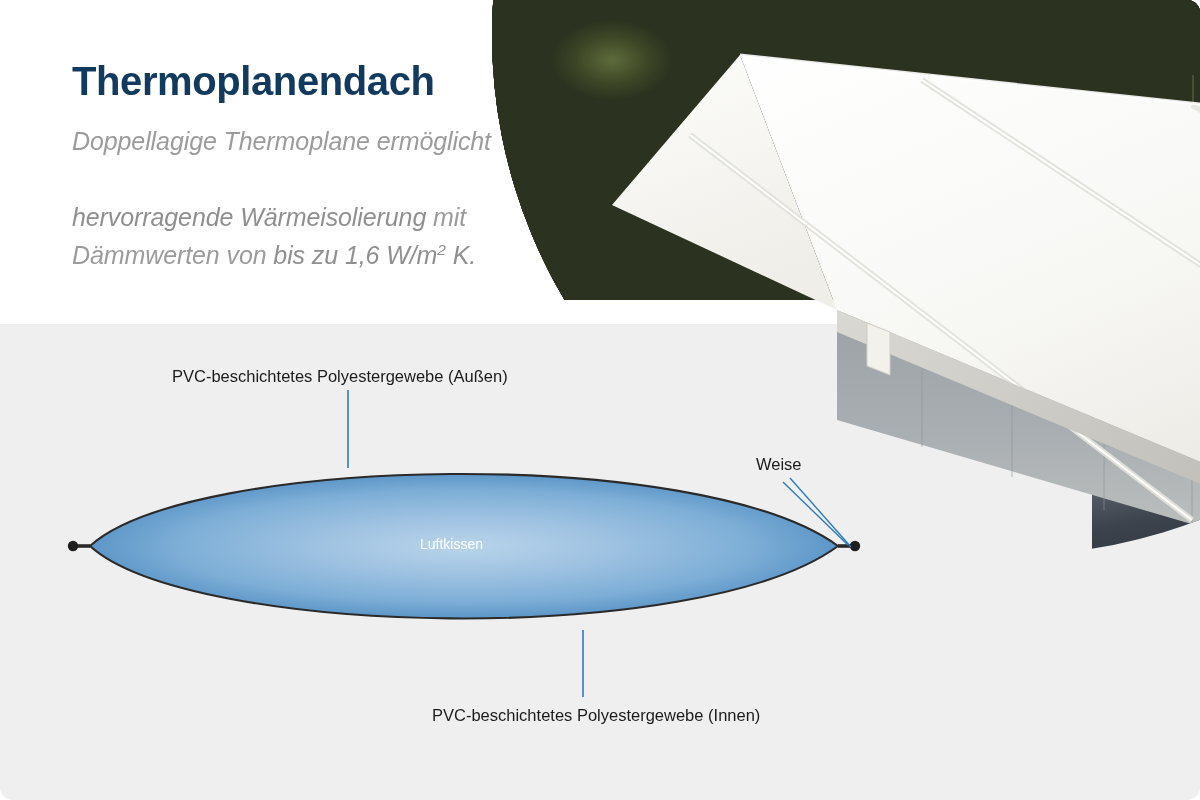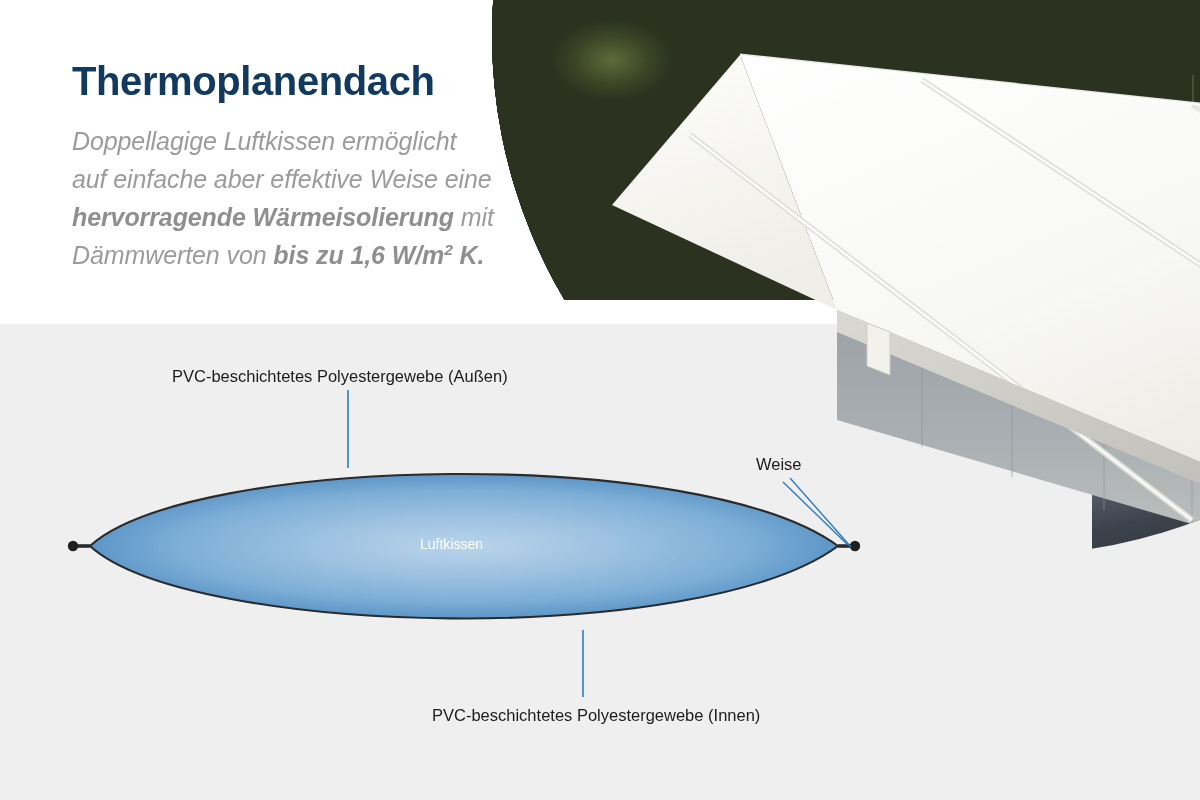--- a/index.html
+++ b/index.html
@@ -14,20 +14,21 @@
     background: #ffffff;
     overflow: hidden;
   }
 
   #stage {
     position: relative;
     width: 1200px;
     height: 800px;
     overflow: hidden;
     background: #ffffff;
+    border-radius: 13px;
   }
 
   
   .band-white {
     position: absolute;
     left: 0; top: 0;
     width: 1200px; height: 324px;
     background: #ffffff;
   }
   .band-gray {
@@ -58,21 +59,21 @@
     margin: 18px 0 0 0;
     font-family: "Liberation Sans", sans-serif;
     font-size: 25px;
     line-height: 38px;
     font-style: italic;
     font-weight: normal;
     color: #9b9b9b;
     letter-spacing: -0.1px;
   }
   .subtitle .strong {
-    font-weight: bold;
+    font-weight: normal;
     color: #8f8f8f;
   }
   .subtitle sup {
     font-size: 0.62em;
     vertical-align: super;
     line-height: 0;
   }
 
   
   .photo-circle {
@@ -235,22 +236,22 @@
         <ellipse cx="809" cy="992" rx="9" ry="7" fill="#8d9293"></ellipse>
 
         <path d="M 248 540 L 905 610" stroke="#ffffff" stroke-width="3" fill="none" opacity="0.9"></path>
       </svg>
     </div>
   </div>
 
   <div class="header-block">
     <h1 class="title">Thermoplanendach</h1>
     <p class="subtitle">
-      <span>Doppellagige Luftkissen ermöglicht</span><br>
-      <span>auf einfache aber effektive Weise eine</span><br>
+      <span>Doppellagige Thermoplane ermöglicht</span><br>
+      <br>
       <span class="strong">hervorragende Wärmeisolierung</span><span> mit</span><br>
       <span>Dämmwerten von </span><span class="strong">bis zu 1,6 W/m</span><sup class="strong">2</sup><span class="strong"> K.</span>
     </p>
   </div>
 
   <div class="diagram">
     <svg width="1200" height="800" viewBox="0 0 1200 800">
       <defs>
         <radialGradient id="cushionGrad" cx="0.5" cy="0.5" r="0.62">
           <stop offset="0" stop-color="#b9d4ea"></stop>

